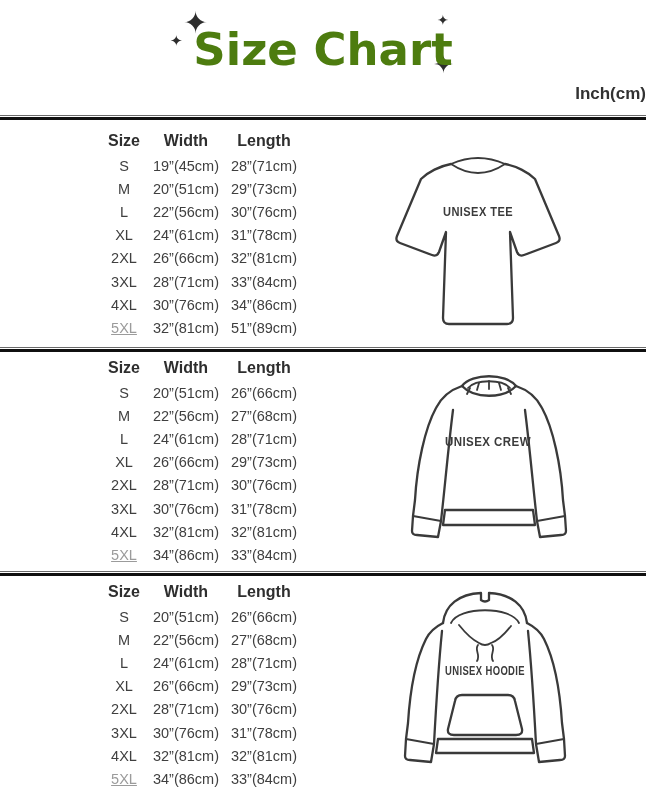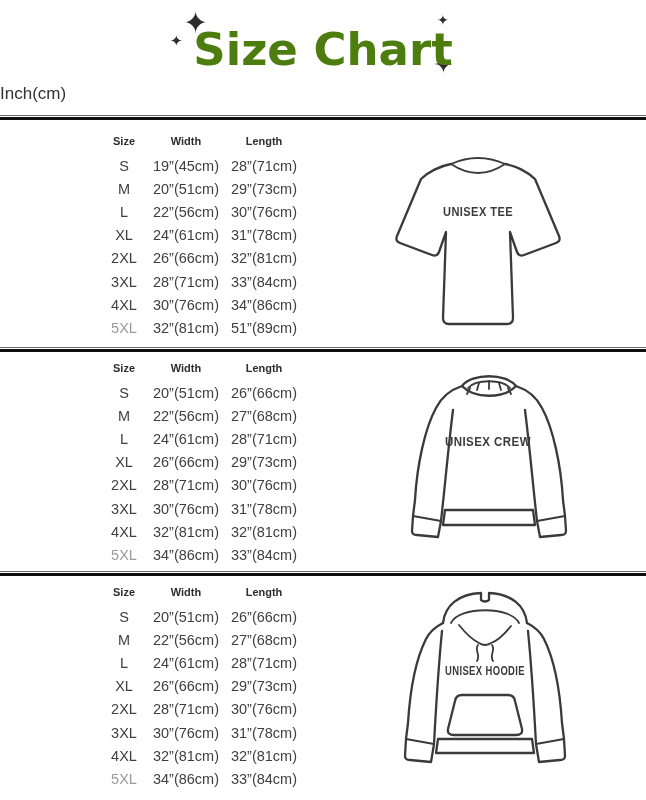--- a/index.html
+++ b/index.html
@@ -7,49 +7,49 @@
     position:relative; width:646px; height:800px; background:#ffffff;
     font-family:"Liberation Sans", sans-serif; color:#3d3d3d; overflow:hidden;
   }
   
   .title {
     position:absolute; left:0; right:0; top:22px; text-align:center;
     font-family:"DejaVu Sans", sans-serif; font-weight:800; font-size:45px;
     line-height:56px; color:#4d7c0f; letter-spacing:0px;
   }
   .subtitle {
-    position:absolute; left:0; right:0; top:84px; text-align:left;
-    font-weight:400; font-size:17px; color:#323232;
+    position:absolute; left:0; right:0; top:84px; text-align:right;
+    font-weight:700; font-size:17px; color:#323232;
   }
   .sparkle { position:absolute; color:#2d2d2d; font-family:"DejaVu Sans", sans-serif; line-height:1; }
   .sp-big-left   { left:183px; top:8px;  font-size:30px; }
   .sp-small-left { left:170px; top:34px; font-size:15px; }
   .sp-small-right{ left:437px; top:13px; font-size:14px; }
   .sp-big-right  { left:433px; top:52px; font-size:25px; }
   
   .divider {
     position:absolute; left:0; right:0; height:1px;
     border-top:1px solid #6a6a6a; border-bottom:3px solid #101010;
   }
   .div-1 { top:115px; } .div-2 { top:347px; } .div-3 { top:571px; }
   
   table.size-table { position:absolute; left:98px; border-collapse:collapse; table-layout:fixed; }
   .t-1 { top:127px; } .t-2 { top:354px; } .t-3 { top:578px; }
   .size-table col.c-size   { width:52px; }
   .size-table col.c-width  { width:72px; }
   .size-table col.c-length { width:84px; }
   .size-table th {
     height:27px; padding:0; text-align:center; vertical-align:middle;
-    font-size:11px; font-weight:700; color:#2e2e2e;
+    font-size:16px; font-weight:700; color:#2e2e2e;
   }
   .size-table td {
     height:23.2px; padding:0; text-align:center; vertical-align:middle;
     font-size:14.5px; color:#3f3f3f; white-space:nowrap;
   }
-  .size-table td.muted { color:#9b9b9b; }
+  .size-table td.muted { color:#9b9b9b;text-decoration:underline; }
   
   svg.garment { position:absolute; overflow:visible; }
   .g-tee    { left:390px; top:146px; }
   .g-crew   { left:408px; top:370px; }
   .g-hoodie { left:403px; top:589px; }
   .garment path { fill:none; stroke:#3a3a3a; stroke-width:2.3; stroke-linecap:round; stroke-linejoin:round; }
   .garment path.thin { stroke-width:1.8; }
   .garment text {
     font-family:"Liberation Sans", sans-serif; font-weight:700; fill:#3b3b3b;
     text-anchor:middle;

